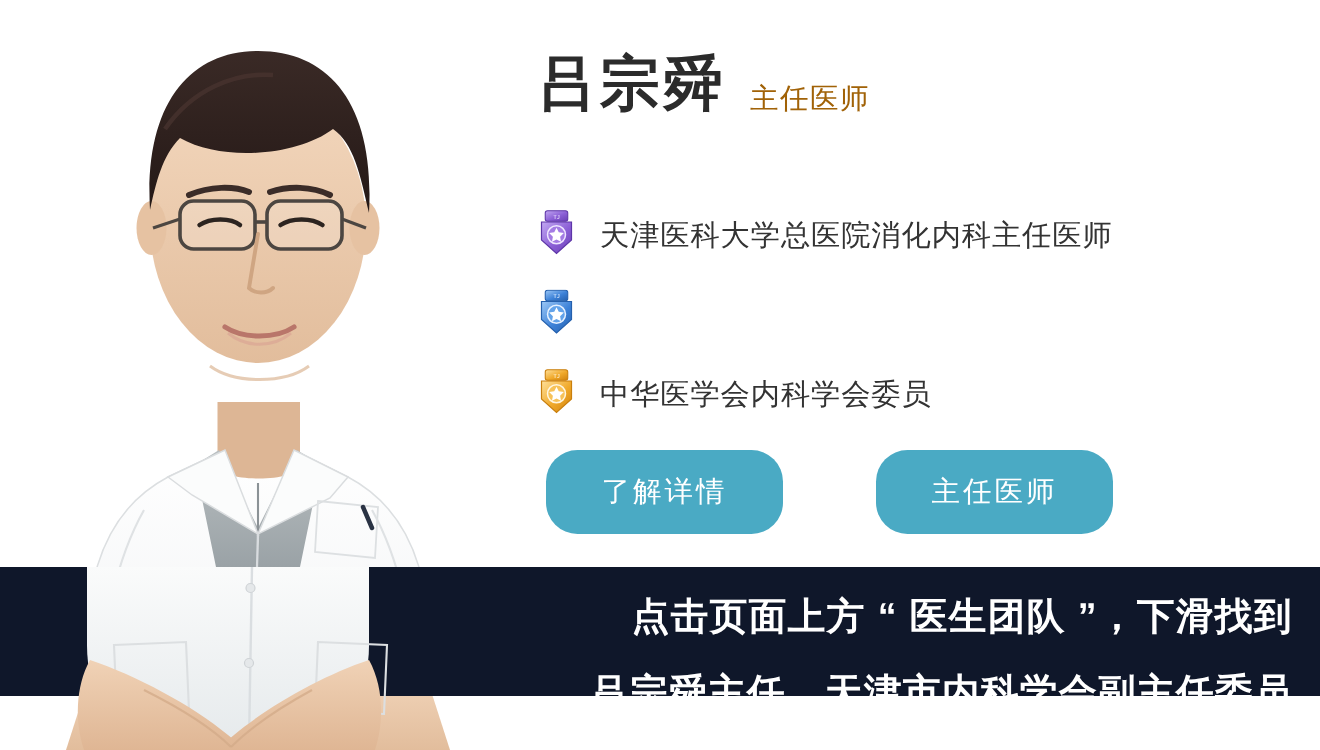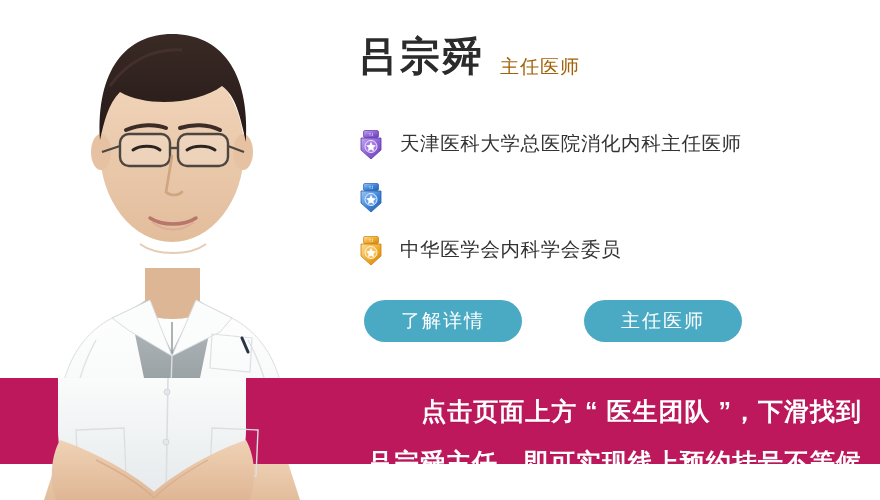--- a/index.html
+++ b/index.html
@@ -61,21 +61,21 @@
   }
 
   .cred-list {
     position: absolute;
     left: 0;
     top: 130px;
     width: 520px;
   }
   .cred-item {
     display: flex;
-    align-items: flex-start;
+    align-items: flex-end;
     height: 40px;
     margin-bottom: 13px;
   }
   .cred-icon {
     width: 26px;
     height: 30px;
     flex: 0 0 26px;
     margin-right: 16px;
     display: block;
   }
@@ -87,21 +87,21 @@
   }
 
   .btn-row {
     position: absolute;
     left: 6px;
     top: 300px;
     display: flex;
   }
   .pill-btn {
     width: 158px;
-    height: 42px;
+    height: 56px;
     border-radius: 21px;
     background: #4aaac4;
     color: #ffffff;
     font-size: 19px;
     letter-spacing: 2px;
     display: flex;
     align-items: center;
     justify-content: center;
     border: none;
     cursor: pointer;
@@ -109,21 +109,21 @@
   }
   .pill-gap { width: 62px; }
 
   
   #banner {
     position: absolute;
     left: 0;
     top: 378px;
     width: 880px;
     height: 86px;
-    background: #be185d;
+    background: #0f172a;
     overflow: hidden;
     text-decoration: underline;
   }
   #banner-text {
     position: absolute;
     right: 18px;
     top: 8px;
     text-align: right;
     color: #ffffff;
     font-size: 25px;
@@ -300,21 +300,21 @@
       <button class="pill-btn">了解详情</button>
       <span class="pill-gap"></span>
       <button class="pill-btn">主任医师</button>
     </div>
 
   </div>
 
   <div id="banner">
     <div id="banner-text">
       <div>点击页面上方 “ 医生团队 ”，下滑找到</div>
-      <div>吕宗舜主任，即可实现线上预约挂号不等候</div>
+      <div>吕宗舜主任，天津市内科学会副主任委员</div>
     </div>
   </div>
 
   <div id="banner-overlay">
     <svg width="300" height="122" viewBox="0 0 300 122" xmlns="http://www.w3.org/2000/svg">
       <defs>
         <linearGradient id="coatG2" x1="0" y1="0" x2="0" y2="1">
           <stop offset="0%" stop-color="#fafbfb"></stop>
           <stop offset="100%" stop-color="#e6eaec"></stop>
         </linearGradient>

